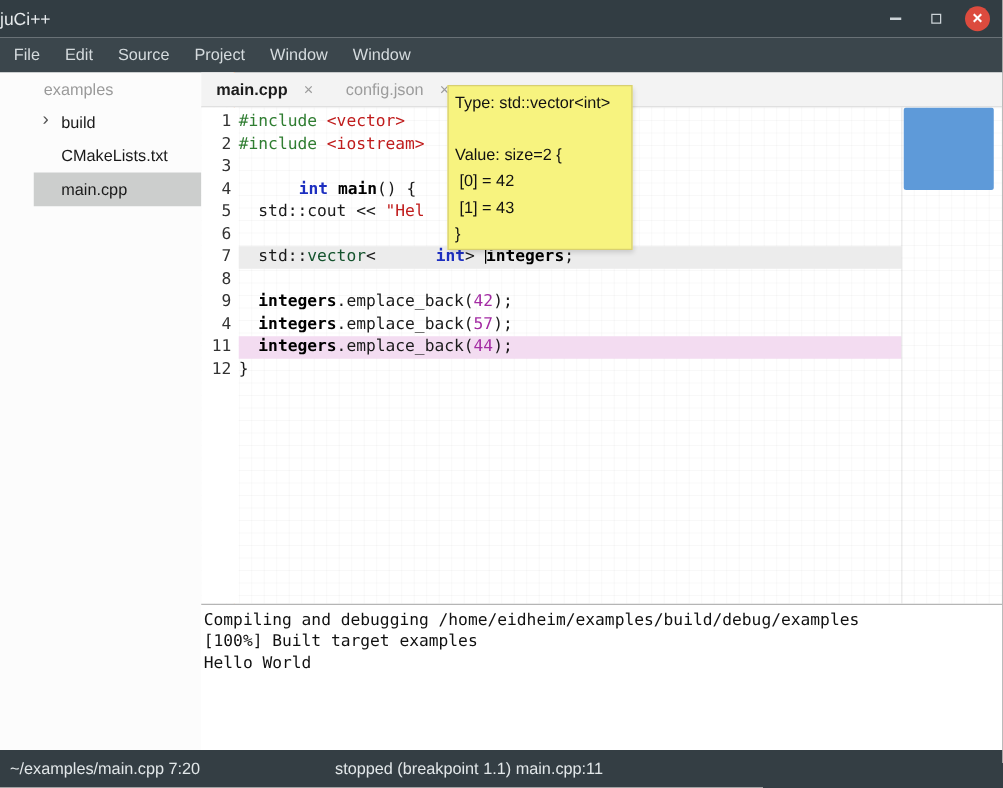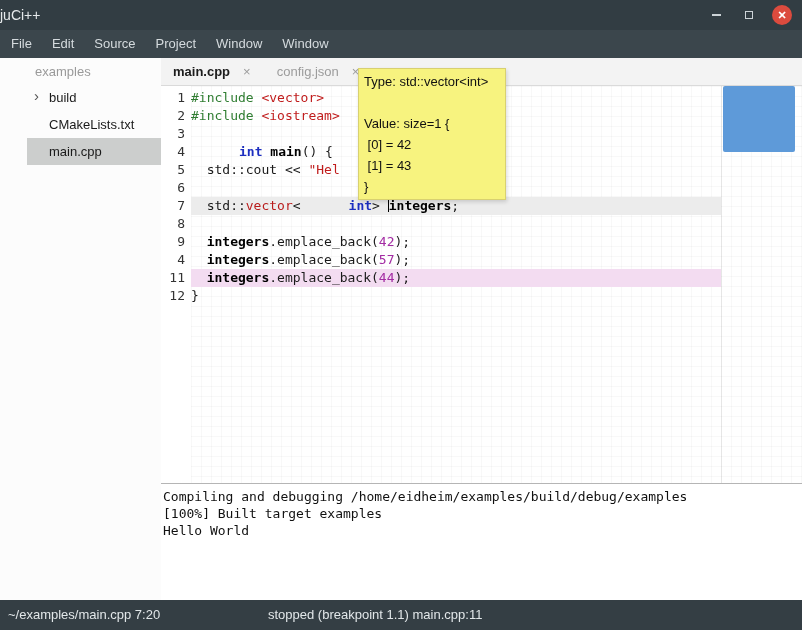--- a/index.html
+++ b/index.html
@@ -57,21 +57,21 @@
   .gut-line{height:18px;line-height:18px;text-align:right;padding-right:6px;
             font-family:"DejaVu Sans Mono",monospace;font-size:13px;color:#333;}
   .code{position:absolute;left:30px;top:3px;right:0;
         font-family:"DejaVu Sans Mono",monospace;font-size:13px;line-height:18px;color:#1a1a1a;}
   .code-line{white-space:pre;height:18px;width:530px;}
   .hl-current{background:#ececec;}
   .hl-breakpoint{background:#f3dcf1;}
   .tok-pp{color:#2f7d31;}
   .tok-inc{color:#c01c1c;}
   .tok-kw{color:#1d2fc0;font-weight:bold;margin-left:48px;}
-  .tok-type{color:#b91c1c;}
+  .tok-type{color:#14532d;}
   .tok-fn{color:#000;font-weight:bold;}
   .tok-str{color:#c01c1c;}
   .tok-num{color:#a32ba3;}
   .tok-bold{color:#000;font-weight:bold;}
   .tok-plain{color:#1a1a1a;}
   .caret{display:inline-block;width:1px;height:14px;background:#000;vertical-align:-2px;}
   .margin-line{position:absolute;left:560px;top:0;bottom:0;width:1px;background:rgba(0,0,0,0.07);}
   .scroll-thumb{position:absolute;top:0;right:7px;width:72px;height:66px;background:#5e9ad9;border-radius:2px;}
 
   
@@ -193,19 +193,19 @@
   </div>
 
   <div class="statusbar">
     <span class="st-left">~/examples/main.cpp 7:20</span>
     <span class="st-center">stopped (breakpoint 1.1) main.cpp:11</span>
   </div>
 
   <div class="tooltip">
       <div class="tline">Type: std::vector&lt;int&gt;</div>
       <div class="tline"></div>
-      <div class="tline">Value: size=1 {</div>
+      <div class="tline">Value: size=2 {</div>
       <div class="tline"> [0] = 42</div>
       <div class="tline"> [1] = 43</div>
       <div class="tline">}</div>
     </div>
 
 </div>
 
 </body></html>

